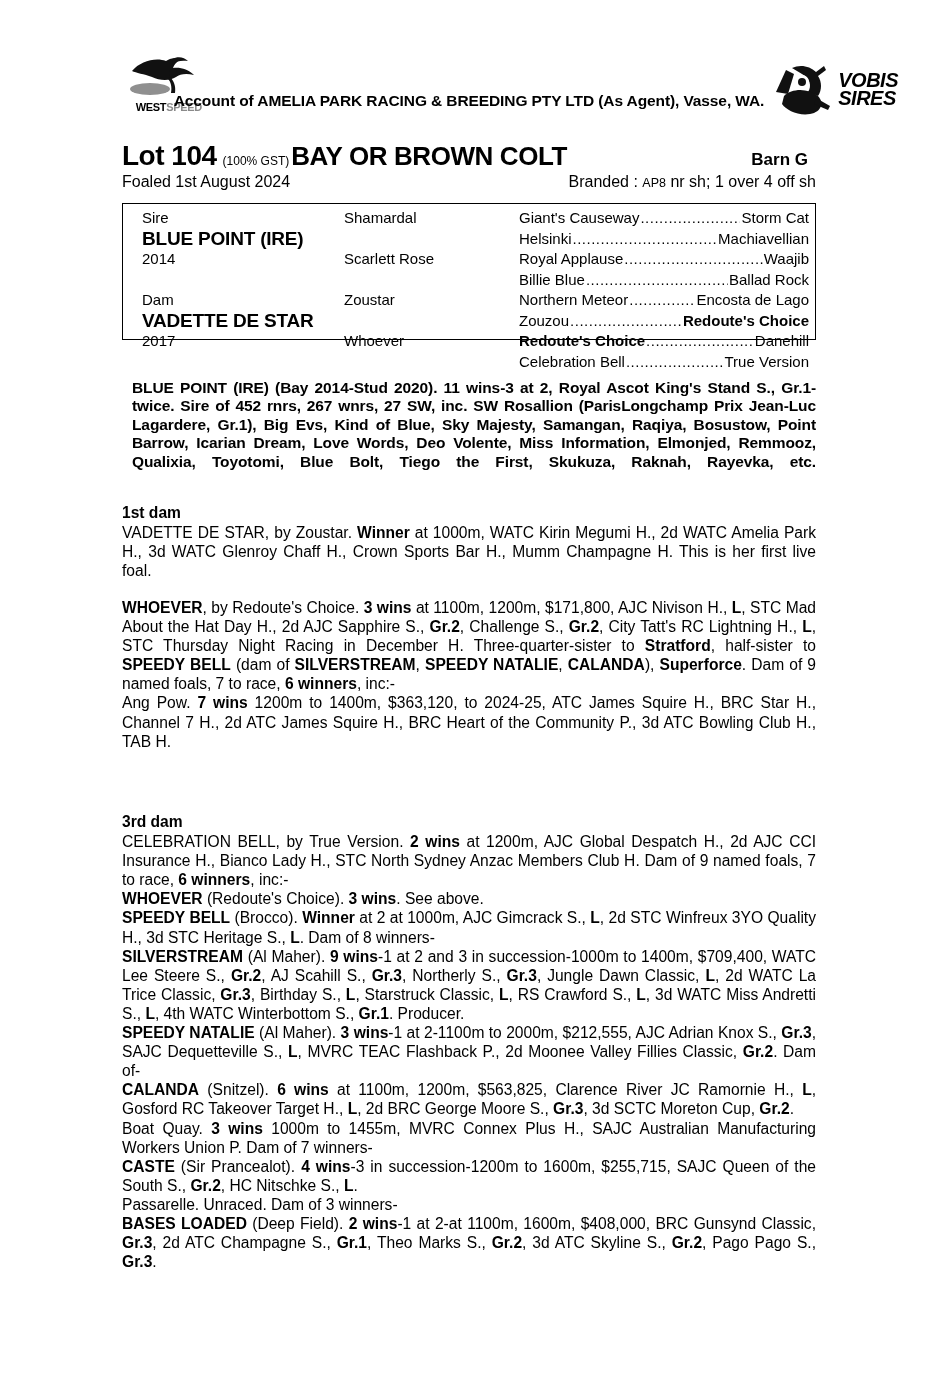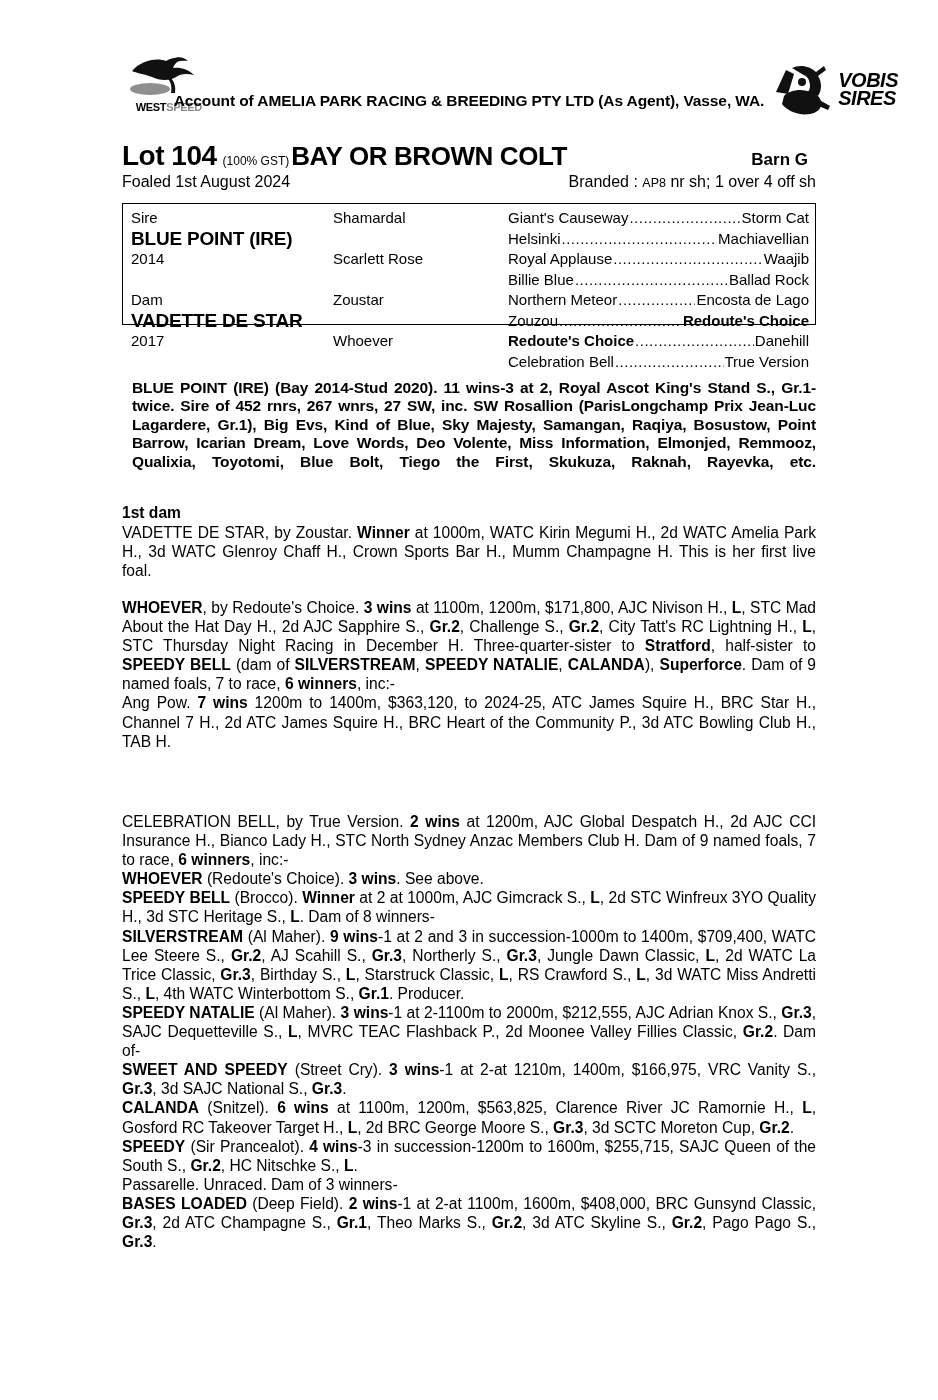--- a/index.html
+++ b/index.html
@@ -131,23 +131,24 @@
     padding-right: 2px;
   }
   .brand-code { font-size: 12.5px; }
 
   
   .ped-table {
     position: absolute;
     left: 122px;
     top: 203px;
     width: 694px;
-    height: 122px;
+    height: 137px;
     border: 1.5px solid #000;
     box-sizing: border-box;
+    padding-left: 11px;
   }
   .ped-grid {
     position: relative;
     width: 100%;
     height: 100%;
     padding: 4px 0 0 0;
     box-sizing: border-box;
   }
   .ped-line {
     position: relative;
@@ -364,27 +365,28 @@
   </div>
 
   <div class="fam" id="fam-2" style="top:598px;">
     <div id="fam-2-body">
         <p class="entry ind0"><span class="bold">WHOEVER</span><span>, by Redoute's Choice. </span><span class="bold">3 wins</span><span> at 1100m, 1200m, $171,800, AJC Nivison H., </span><span class="bold">L</span><span>, STC Mad About the Hat Day H., 2d AJC Sapphire S., </span><span class="bold">Gr.2</span><span>, Challenge S., </span><span class="bold">Gr.2</span><span>, City Tatt's RC Lightning H., </span><span class="bold">L</span><span>, STC Thursday Night Racing in December H. Three-quarter-sister to </span><span class="bold">Stratford</span><span>, half-sister to </span><span class="bold">SPEEDY BELL</span><span> (dam of </span><span class="bold">SILVERSTREAM</span><span>, </span><span class="bold">SPEEDY NATALIE</span><span>, </span><span class="bold">CALANDA</span><span>), </span><span class="bold">Superforce</span><span>. Dam of 9 named foals, 7 to race, </span><span class="bold">6 winners</span><span>, inc:-</span></p>
         <p class="entry ind1"><span>Ang Pow. </span><span class="bold">7 wins</span><span> 1200m to 1400m, $363,120, to 2024-25, ATC James Squire H., BRC Star H., Channel 7 H., 2d ATC James Squire H., BRC Heart of the Community P., 3d ATC Bowling Club H., TAB H.</span></p>
       </div>
   </div>
 
   <div class="fam" id="fam-3" style="top:812px;">
+    <div class="dam-head">3rd dam</div>
     <div id="fam-3-body">
         <p class="entry ind0"><span>CELEBRATION BELL, by True Version. </span><span class="bold">2 wins</span><span> at 1200m, AJC Global Despatch H., 2d AJC CCI Insurance H., Bianco Lady H., STC North Sydney Anzac Members Club H. Dam of 9 named foals, 7 to race, </span><span class="bold">6 winners</span><span>, inc:-</span></p>
         <p class="entry ind1"><span class="bold">WHOEVER</span><span> (Redoute's Choice). </span><span class="bold">3 wins</span><span>. See above.</span></p>
         <p class="entry ind1"><span class="bold">SPEEDY BELL</span><span> (Brocco). </span><span class="bold">Winner</span><span> at 2 at 1000m, AJC Gimcrack S., </span><span class="bold">L</span><span>, 2d STC Winfreux 3YO Quality H., 3d STC Heritage S., </span><span class="bold">L</span><span>. Dam of 8 winners-</span></p>
         <p class="entry ind2"><span class="bold">SILVERSTREAM</span><span> (Al Maher). </span><span class="bold">9 wins</span><span>-1 at 2 and 3 in succession-1000m to 1400m, $709,400, WATC Lee Steere S., </span><span class="bold">Gr.2</span><span>, AJ Scahill S., </span><span class="bold">Gr.3</span><span>, Northerly S., </span><span class="bold">Gr.3</span><span>, Jungle Dawn Classic, </span><span class="bold">L</span><span>, 2d WATC La Trice Classic, </span><span class="bold">Gr.3</span><span>, Birthday S., </span><span class="bold">L</span><span>, Starstruck Classic, </span><span class="bold">L</span><span>, RS Crawford S., </span><span class="bold">L</span><span>, 3d WATC Miss Andretti S., </span><span class="bold">L</span><span>, 4th WATC Winterbottom S., </span><span class="bold">Gr.1</span><span>. Producer.</span></p>
         <p class="entry ind2"><span class="bold">SPEEDY NATALIE</span><span> (Al Maher). </span><span class="bold">3 wins</span><span>-1 at 2-1100m to 2000m, $212,555, AJC Adrian Knox S., </span><span class="bold">Gr.3</span><span>, SAJC Dequetteville S., </span><span class="bold">L</span><span>, MVRC TEAC Flashback P., 2d Moonee Valley Fillies Classic, </span><span class="bold">Gr.2</span><span>. Dam of-</span></p>
-        <p class="entry ind3"><span class="bold">SWEET AND SPEEDY</span><span> (Street Cry). </span><span class="bold">3 wins</span><span>-1 at 2-at 1210m, 1400m, $166,975, VRC Vanity S., </span><span class="bold">Gr.3</span><span>, 3d SAJC National S., </span><span class="bold">Gr.3</span><span>.</span></p>
         <p class="entry ind2"><span class="bold">CALANDA</span><span> (Snitzel). </span><span class="bold">6 wins</span><span> at 1100m, 1200m, $563,825, Clarence River JC Ramornie H., </span><span class="bold">L</span><span>, Gosford RC Takeover Target H., </span><span class="bold">L</span><span>, 2d BRC George Moore S., </span><span class="bold">Gr.3</span><span>, 3d SCTC Moreton Cup, </span><span class="bold">Gr.2</span><span>.</span></p>
-        <p class="entry ind2"><span class="bold">SPEEDY</span><span> (Sir Prancealot). </span><span class="bold">4 wins</span><span>-3 in succession-1200m to 1600m, $255,715, SAJC Queen of the South S., </span><span class="bold">Gr.2</span><span>, HC Nitschke S., </span><span class="bold">L</span><span>.</span></p>
+        <p class="entry ind1"><span>Boat Quay. </span><span class="bold">3 wins</span><span> 1000m to 1455m, MVRC Connex Plus H., SAJC Australian Manufacturing Workers Union P. Dam of 7 winners-</span></p>
+        <p class="entry ind2"><span class="bold">CASTE</span><span> (Sir Prancealot). </span><span class="bold">4 wins</span><span>-3 in succession-1200m to 1600m, $255,715, SAJC Queen of the South S., </span><span class="bold">Gr.2</span><span>, HC Nitschke S., </span><span class="bold">L</span><span>.</span></p>
         <p class="entry ind1"><span>Passarelle. Unraced. Dam of 3 winners-</span></p>
         <p class="entry ind2"><span class="bold">BASES LOADED</span><span> (Deep Field). </span><span class="bold">2 wins</span><span>-1 at 2-at 1100m, 1600m, $408,000, BRC Gunsynd Classic, </span><span class="bold">Gr.3</span><span>, 2d ATC Champagne S., </span><span class="bold">Gr.1</span><span>, Theo Marks S., </span><span class="bold">Gr.2</span><span>, 3d ATC Skyline S., </span><span class="bold">Gr.2</span><span>, Pago Pago S., </span><span class="bold">Gr.3</span><span>.</span></p>
       </div>
   </div>
 
 </div>
 
 </body></html>

